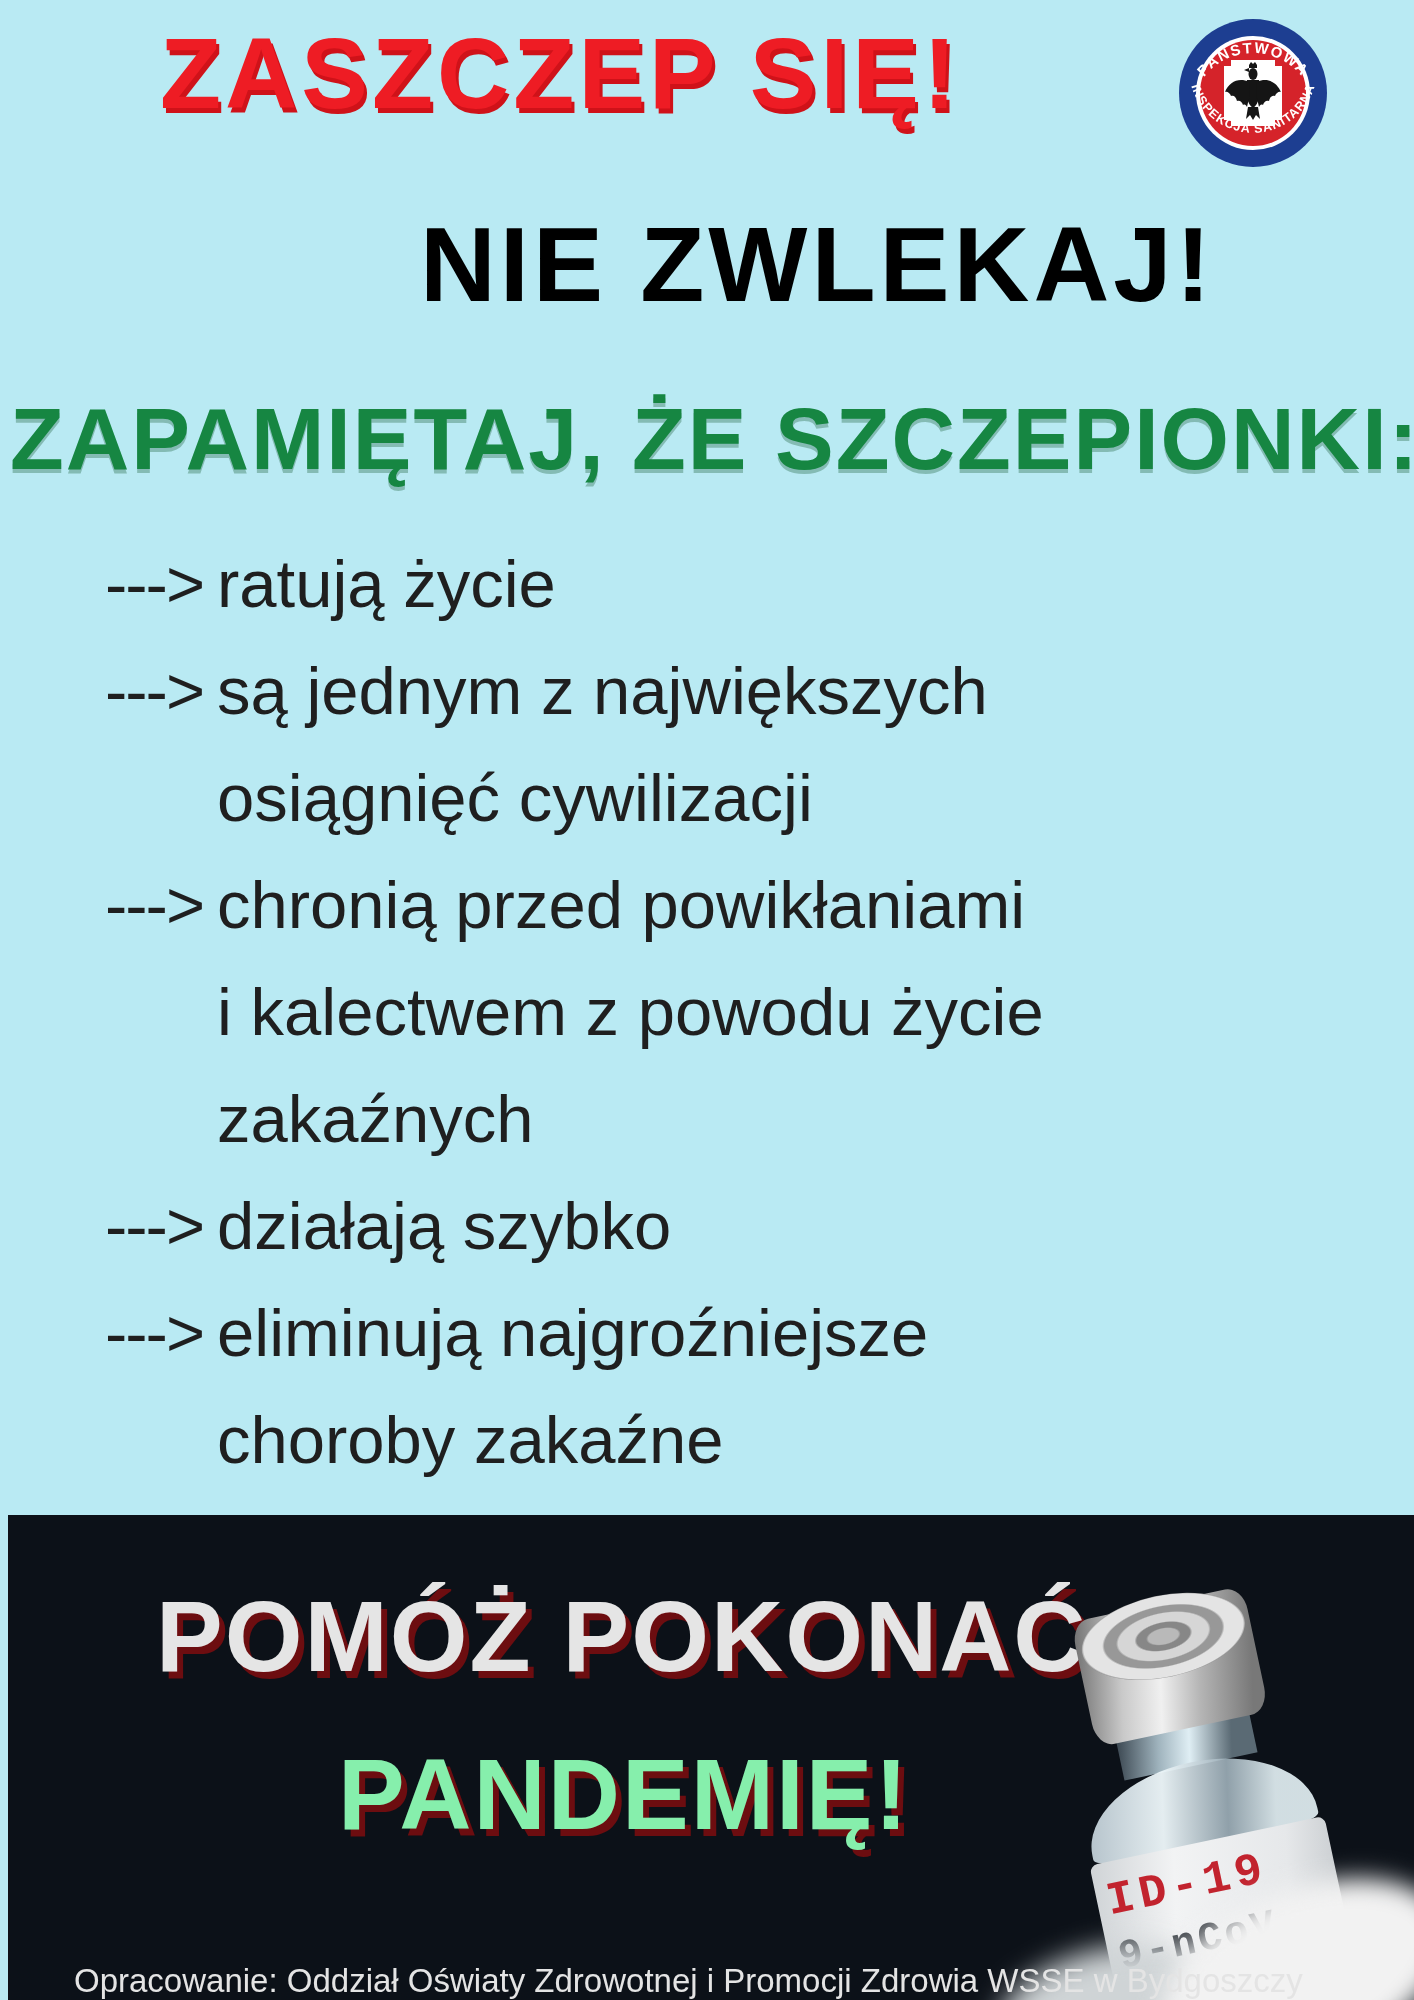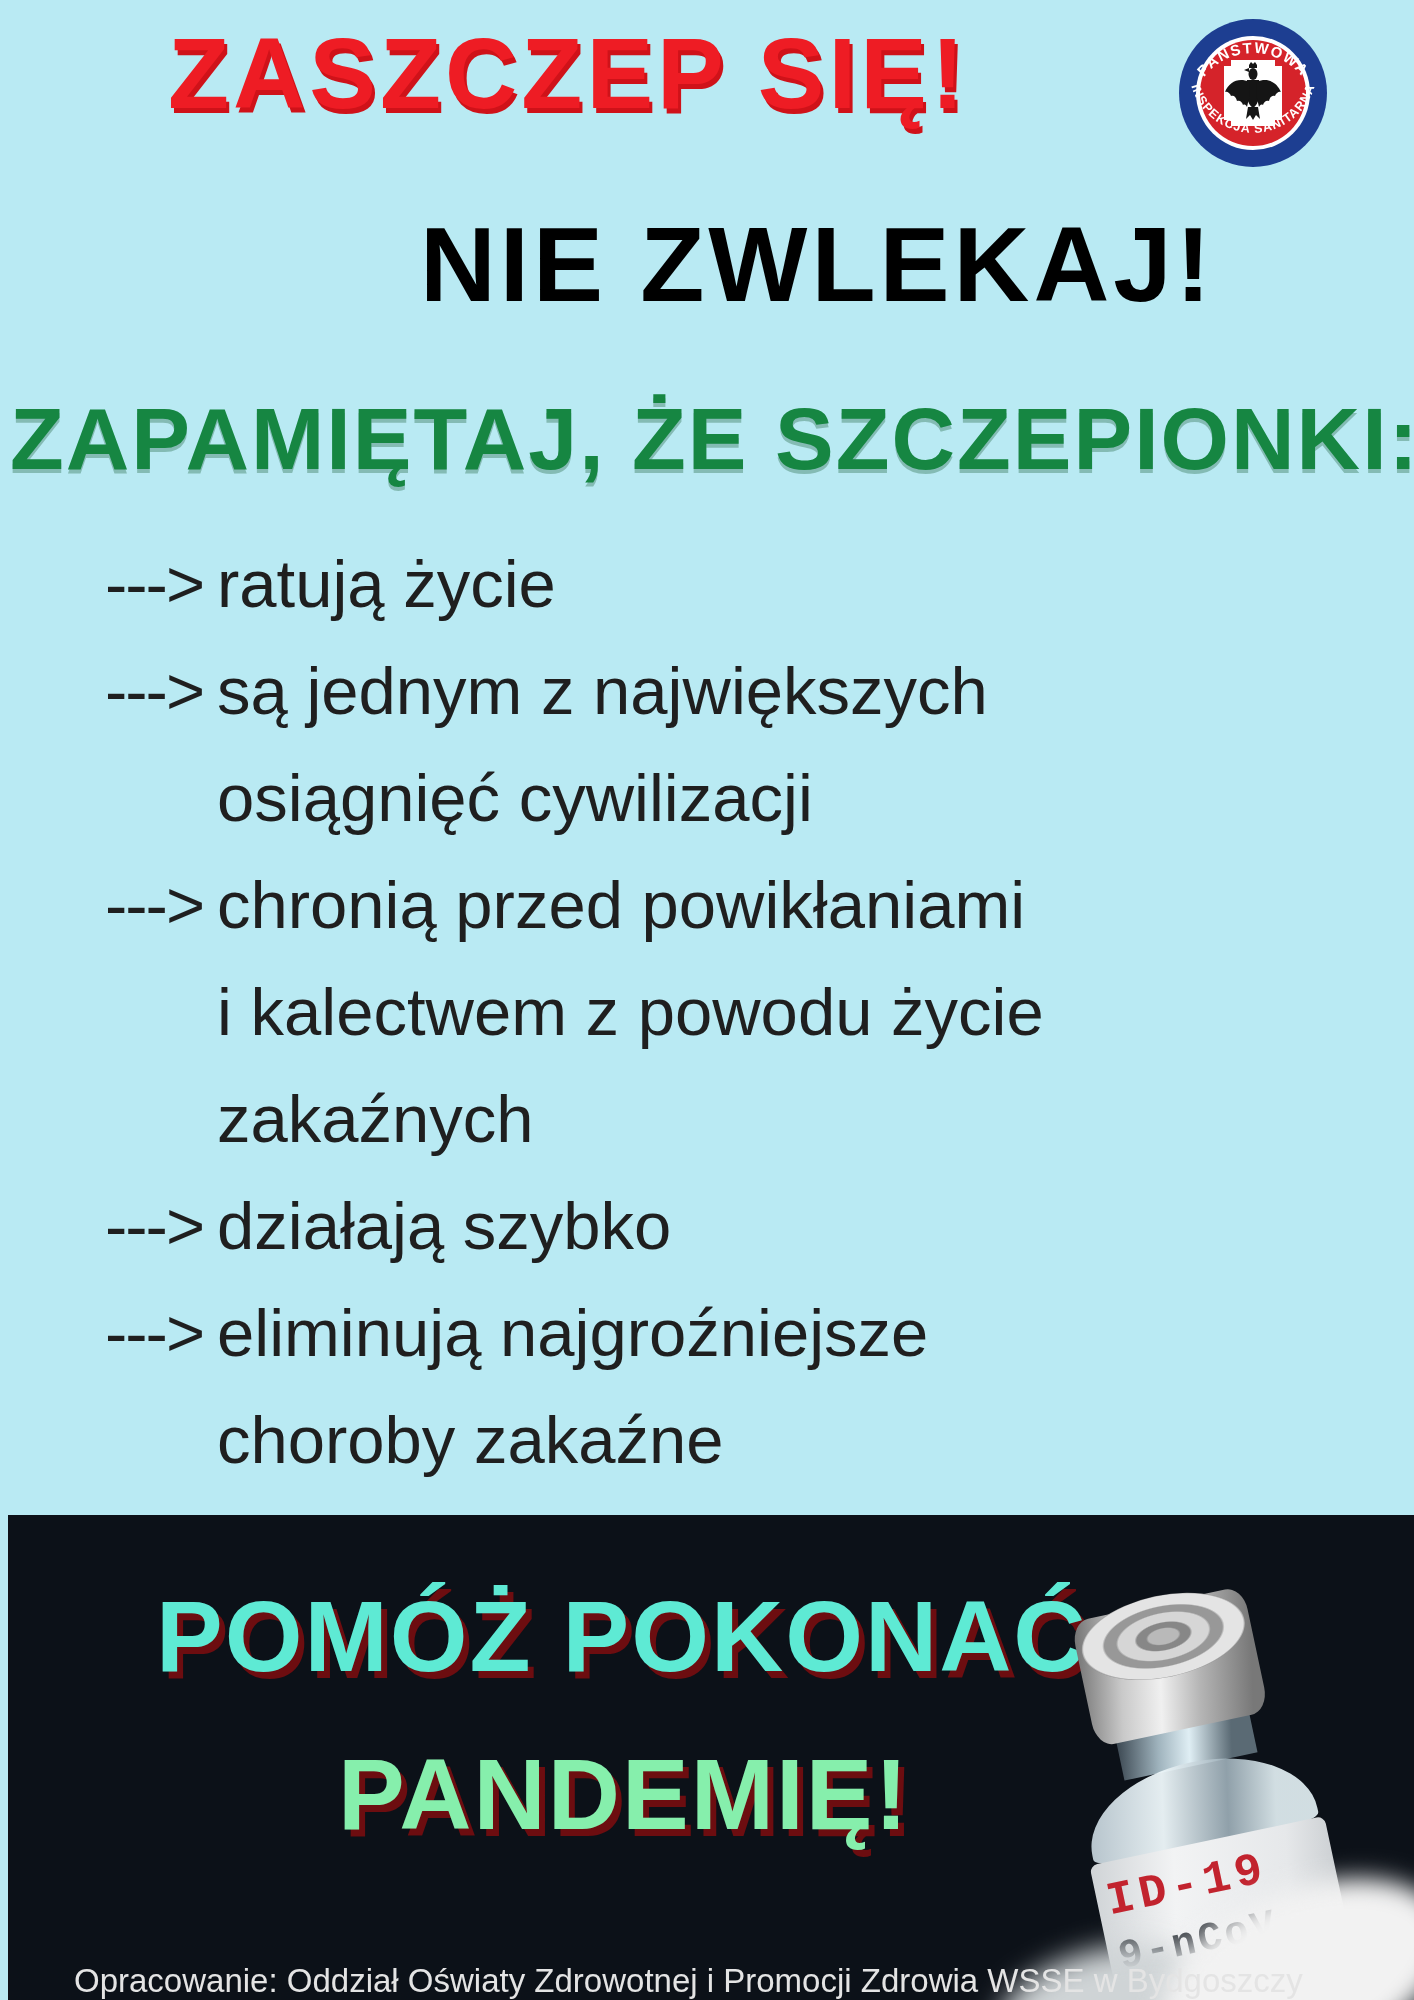--- a/index.html
+++ b/index.html
@@ -5,21 +5,21 @@
   html,body{margin:0;padding:0;background:#777;}
   .poster{
     position:relative;
     width:1414px;height:2000px;
     background:#b9eaf3;
     overflow:hidden;
     font-family:"Liberation Sans", sans-serif;
   }
   
   .main-title{
-    position:absolute;left:168px;top:16px;
+    position:absolute;left:160px;top:16px;
     font-size:100px;font-weight:900;letter-spacing:4px;
     color:#ee1c24;white-space:nowrap;
     text-shadow:3px 5px 0 #cf1219;
   }
   .logo-badge{position:absolute;left:1178px;top:18px;width:150px;height:150px;}
   .sub-title{
     position:absolute;left:420px;top:205px;
     font-size:105px;font-weight:900;letter-spacing:4px;
     color:#000000;white-space:nowrap;
   }
@@ -36,21 +36,21 @@
   .benefit-arrow{flex:0 0 112px;letter-spacing:-2px;}
   .benefit-text{white-space:pre-line;}
   
   .banner{
     position:absolute;left:8px;top:1515px;right:0;bottom:0;
     background:#0c1118;overflow:hidden;
   }
   .banner-line1{
     position:absolute;left:148px;top:64px;
     font-size:100px;font-weight:900;letter-spacing:2px;
-    color:#5eead4;white-space:nowrap;
+    color:#e5e5e5;white-space:nowrap;
     text-shadow:6px 7px 0 #6d0d10;
   }
   .banner-line2{
     position:absolute;left:330px;top:222px;
     font-size:100px;font-weight:900;letter-spacing:2px;
     color:#86efac;white-space:nowrap;
     text-shadow:6px 7px 0 #6d0d10;
   }
   .credit-line{
     position:absolute;left:66px;bottom:0;

